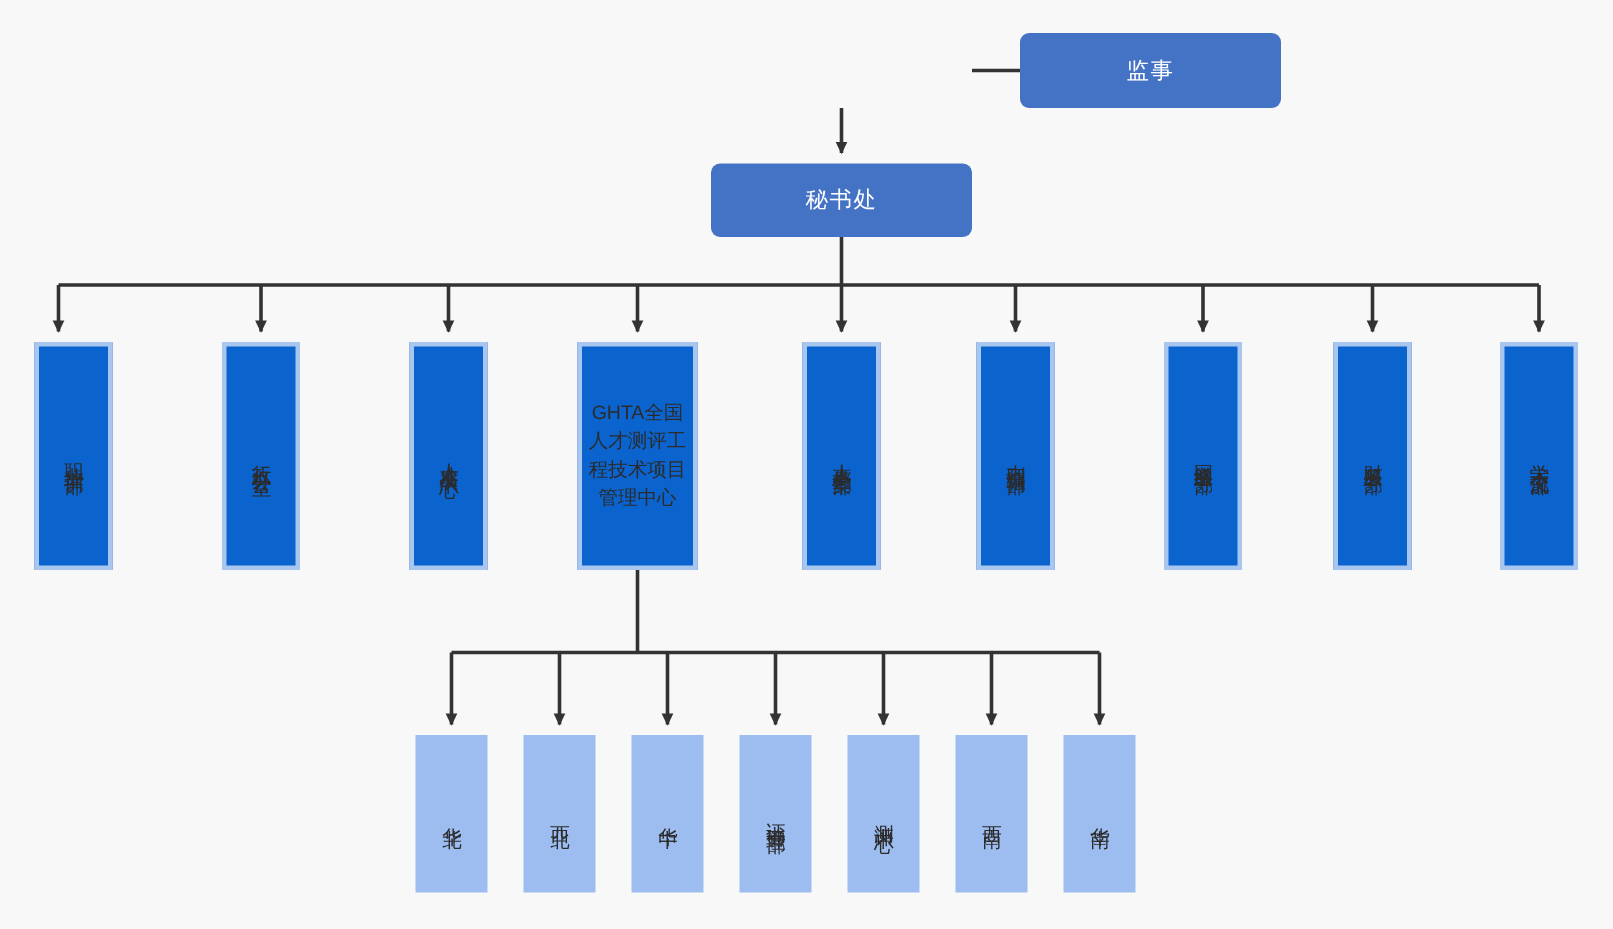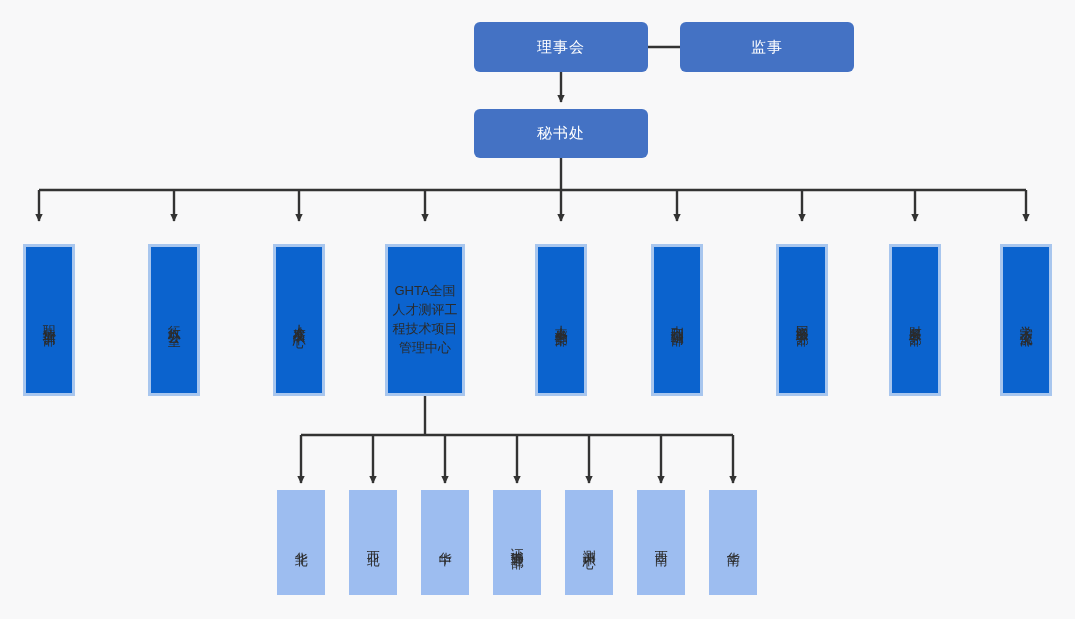--- a/index.html
+++ b/index.html
@@ -40,21 +40,20 @@
     color: #ffffff;
     font-size: 15px;
     letter-spacing: 1px;
   }
   
   .node.tier-dept {
     background: #0b63ce;
     border: 3px solid #a8c6ee;
     color: #2b2b2b;
     font-size: 13px;
-    margin-top: 16px;
   }
   
   .node.tier-region {
     background: #9dbdf0;
     color: #2b2b2b;
     font-size: 13px;
   }
   
   .vtext {
     writing-mode: vertical-rl;
@@ -106,23 +105,20 @@
       <line x1="301" y1="435" x2="301" y2="483" marker-end="url(#arrowhead)"></line>
       <line x1="373" y1="435" x2="373" y2="483" marker-end="url(#arrowhead)"></line>
       <line x1="445" y1="435" x2="445" y2="483" marker-end="url(#arrowhead)"></line>
       <line x1="517" y1="435" x2="517" y2="483" marker-end="url(#arrowhead)"></line>
       <line x1="589" y1="435" x2="589" y2="483" marker-end="url(#arrowhead)"></line>
       <line x1="661" y1="435" x2="661" y2="483" marker-end="url(#arrowhead)"></line>
       <line x1="733" y1="435" x2="733" y2="483" marker-end="url(#arrowhead)"></line>
     </g>
   </svg>
 
-  <div class="node tier-top" style="left: 474px; top: 22px; width: 174px; height: 50px; background: rgb(68, 114, 196); color: rgb(255, 255, 255);">
-    <span>理事会</span>
-  </div>
   <div class="node tier-top" style="left: 680px; top: 22px; width: 174px; height: 50px; background: rgb(68, 114, 196); color: rgb(255, 255, 255);">
     <span>监事</span>
   </div>
   <div class="node tier-top" style="left: 474px; top: 109px; width: 174px; height: 49px; background: rgb(68, 114, 196); color: rgb(255, 255, 255); align-items: center;">
     <span>秘书处</span>
   </div>
 
   <div class="node tier-dept" style="left: 23px; top: 228px; width: 52px; height: 152px; background: rgb(11, 99, 206); border-color: rgb(168, 198, 238); color: rgb(43, 43, 43);">
     <span class="vtext">职业培训部</span>
   </div>

